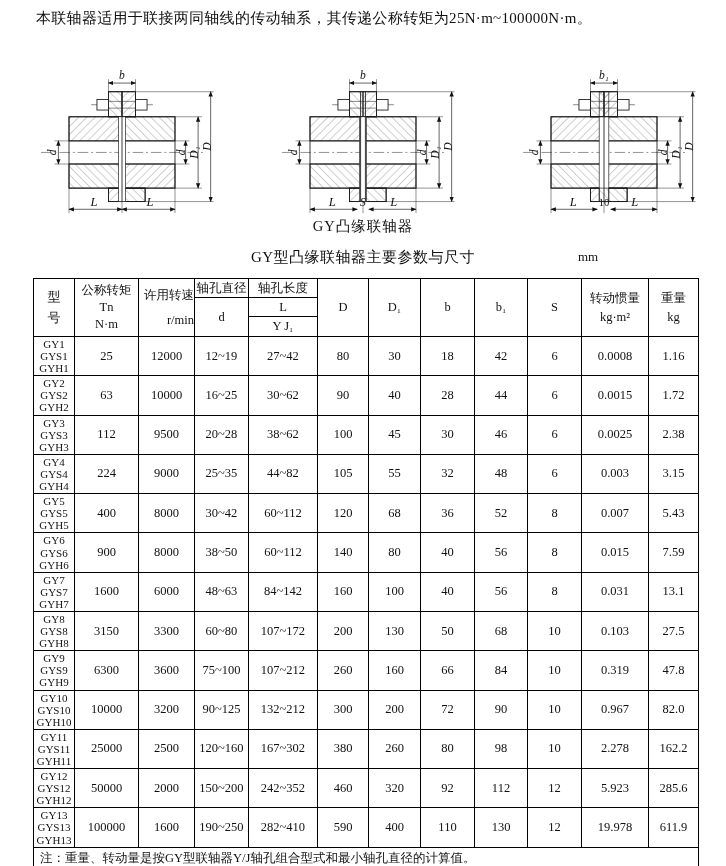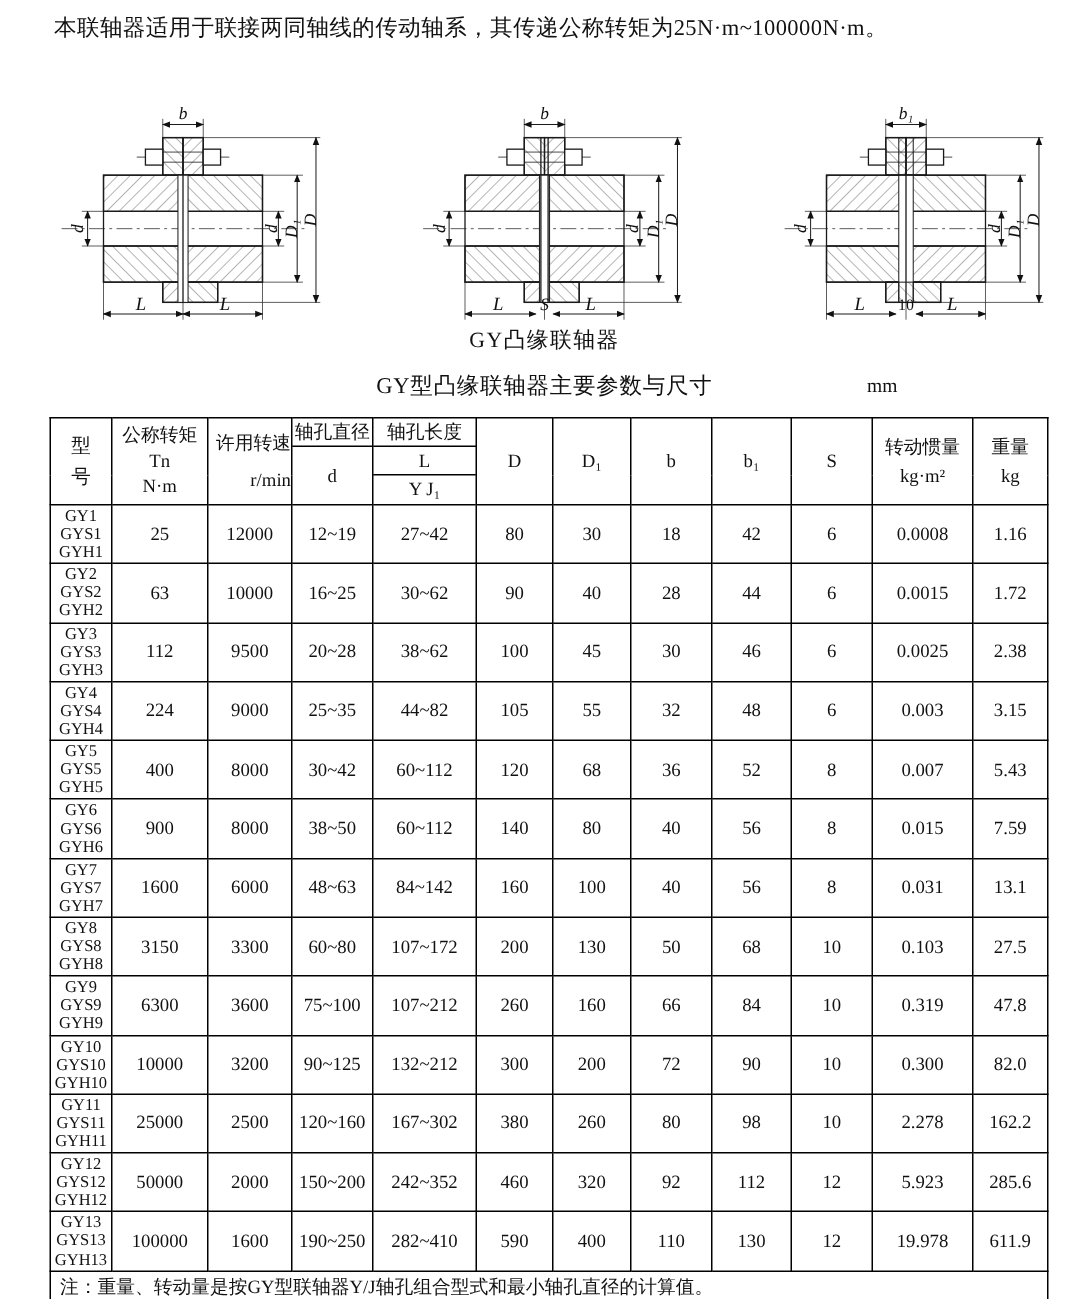--- a/index.html
+++ b/index.html
@@ -481,21 +481,21 @@
 GYH10</td>
         <td>10000</td>
         <td>3200</td>
         <td>90~125</td>
         <td>132~212</td>
         <td>300</td>
         <td>200</td>
         <td>72</td>
         <td>90</td>
         <td>10</td>
-        <td>0.300</td>
+        <td>0.967</td>
         <td>82.0</td>
       </tr>
       <tr>
         <td class="model-cell">GY11
 GYS11
 GYH11</td>
         <td>25000</td>
         <td>2500</td>
         <td>120~160</td>
         <td>167~302</td>

